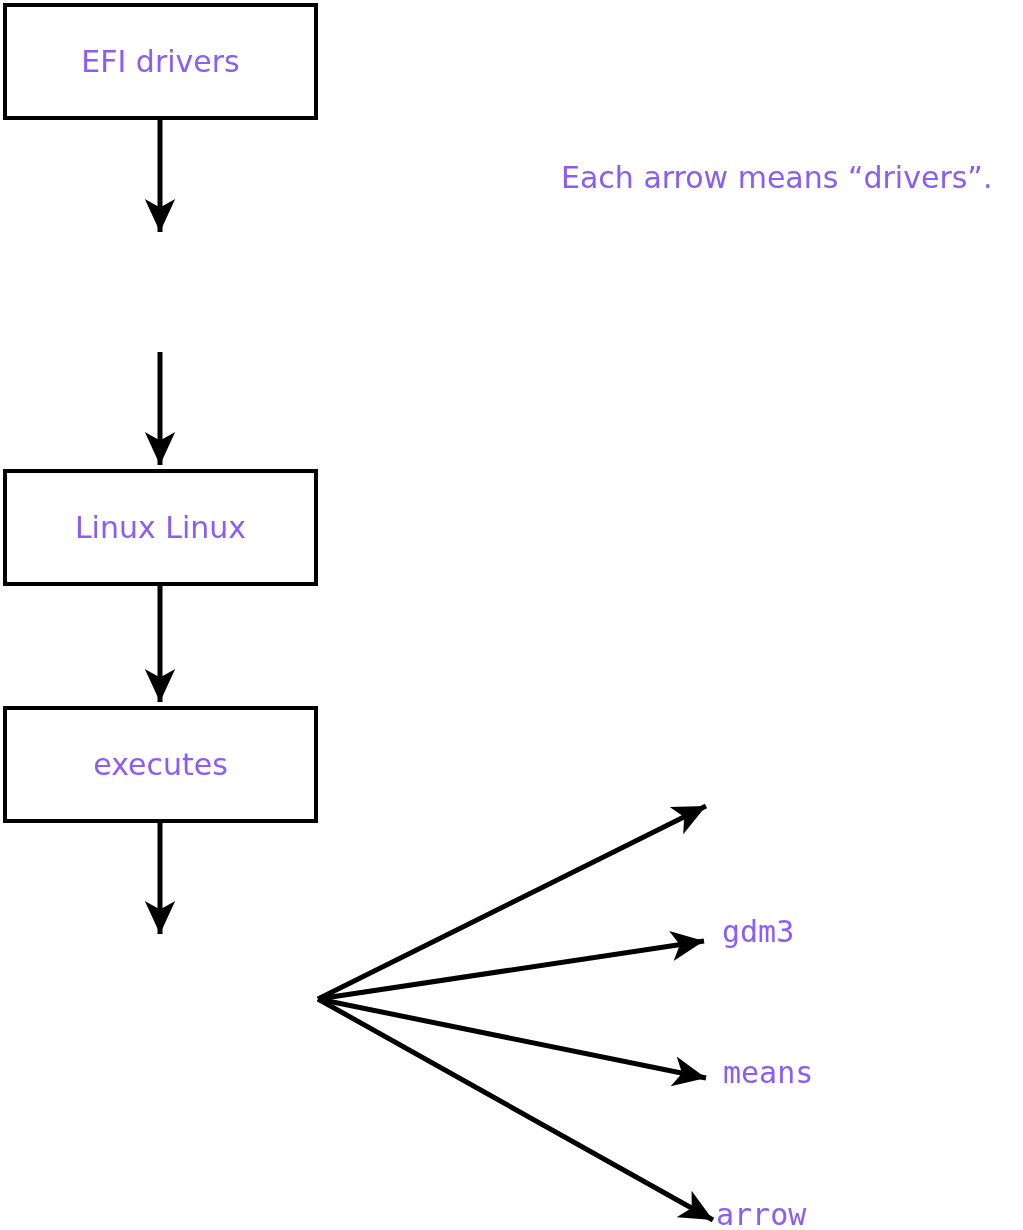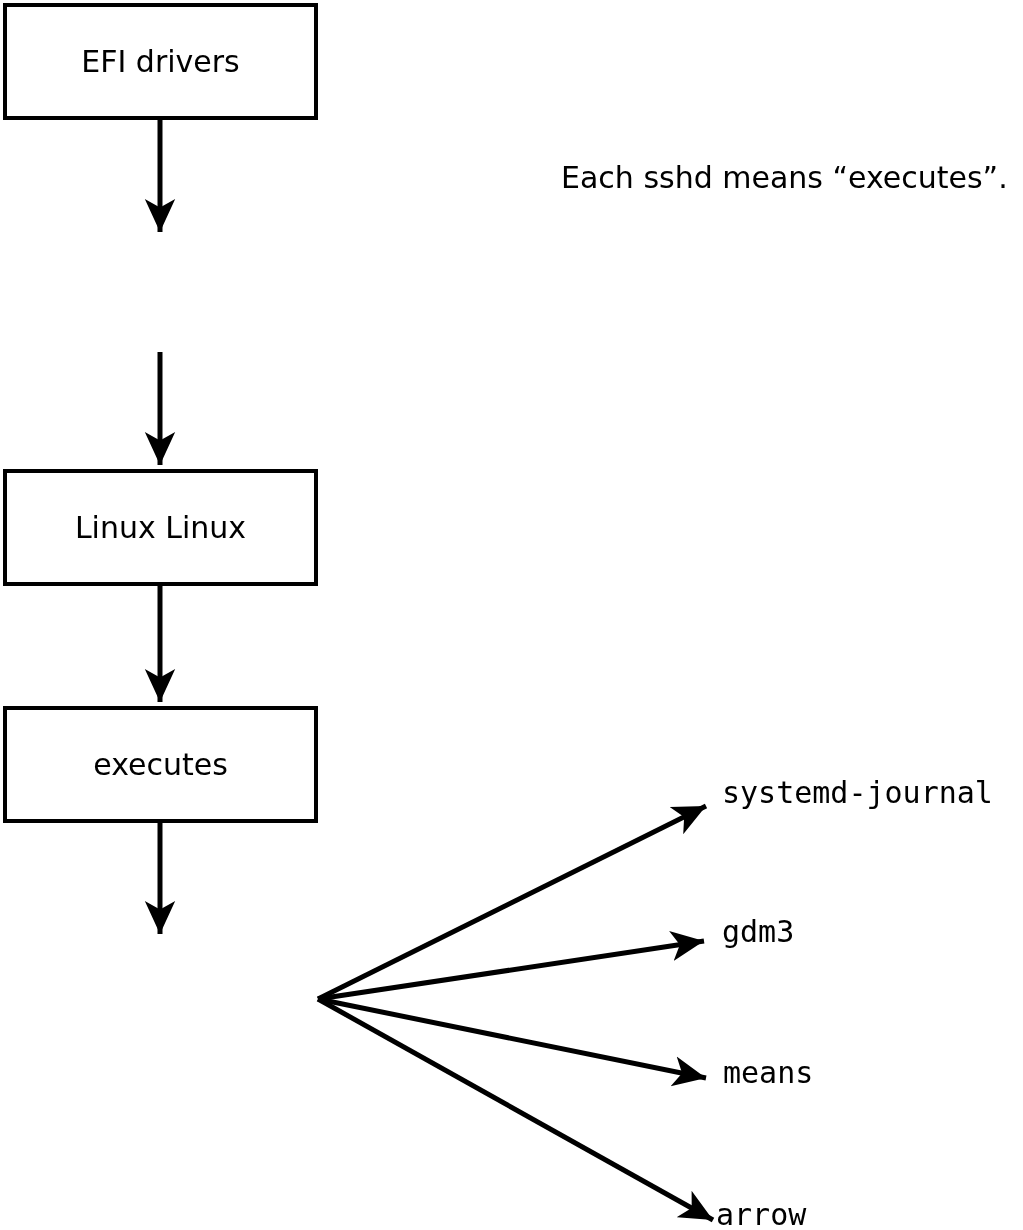--- a/index.html
+++ b/index.html
@@ -7,21 +7,21 @@
     padding: 0;
     background: #ffffff;
   }
   .canvas {
     position: relative;
     width: 1023px;
     height: 1230px;
     background: #ffffff;
     overflow: hidden;
     font-family: "DejaVu Sans", "Liberation Sans", sans-serif;
-    color: #000000;
+    color: #8b5cf6;
   }
   svg.arrows {
     position: absolute;
     left: 0;
     top: 0;
     width: 1023px;
     height: 1230px;
     display: block;
   }
   .node {
@@ -81,20 +81,19 @@
   <div class="node" style="top:3px">
     <span>EFI drivers</span>
   </div>
   <div class="node" style="top:469px">
     <span>Linux Linux</span>
   </div>
   <div class="node" style="top:706px">
     <span>executes</span>
   </div>
 
-  <div class="proc-label" style="left:722px; top:778px">systemd-journal</div>
   <div class="proc-label" style="left:722px; top:917px">gdm3</div>
   <div class="proc-label" style="left:723px; top:1058px">means</div>
   <div class="proc-label" style="left:716px; top:1200px">arrow</div>
 
-  <div class="annotation">Each sshd means “executes”.</div>
+  <div class="annotation">Each arrow means “drivers”.</div>
 
 </div>
 
 </body></html>

